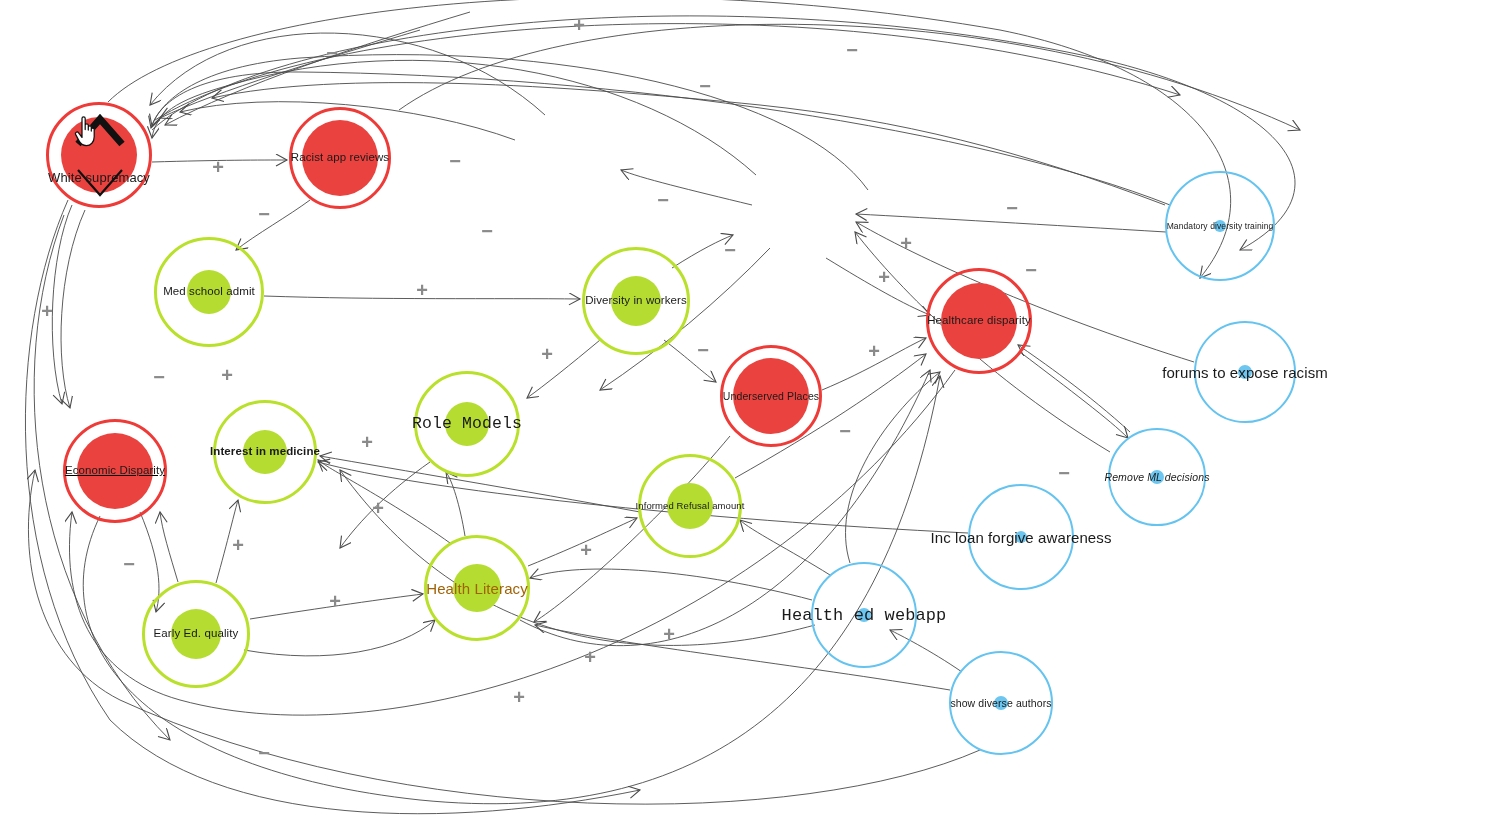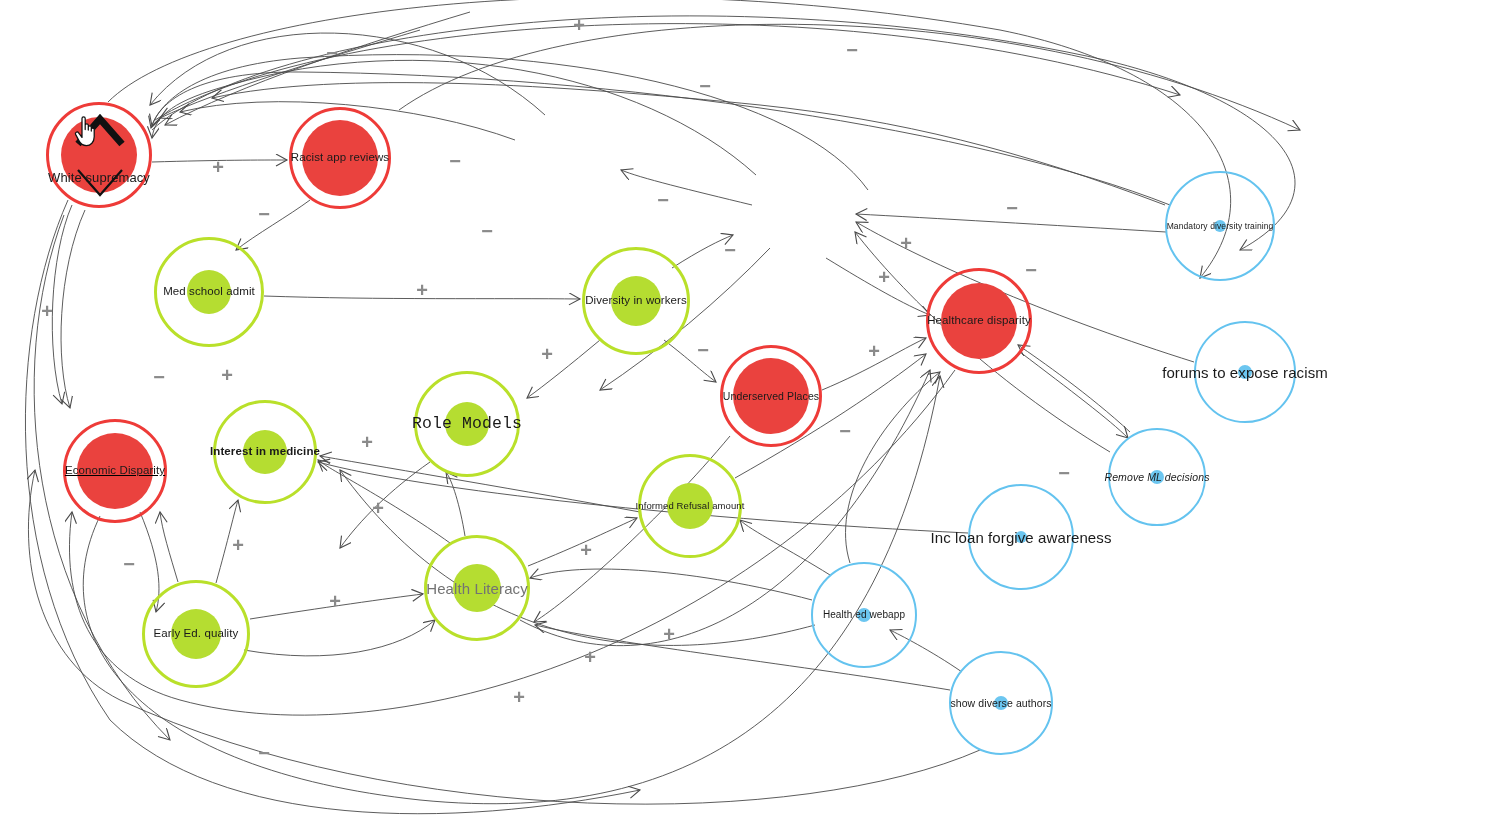--- a/index.html
+++ b/index.html
@@ -231,25 +231,25 @@
       <div class="node" style="left: 638px; top: 454px; width: 104px; height: 104px; border: 3px solid rgb(185, 224, 42);">
         <div class="core" style="width: 46px; height: 46px; background: rgb(181, 221, 49);"></div>
         <div class="label" style="font-size: 9.5px; color: rgb(26, 26, 26);">Informed Refusal amount</div>
       </div>
       <div class="node" style="left: 968px; top: 484px; width: 106px; height: 106px; border: 2.6px solid rgb(100, 195, 239);">
         <div class="core" style="width: 12px; height: 12px; background: rgb(108, 198, 240);"></div>
         <div class="label" style="font-size: 15px; color: rgb(26, 26, 26);">Inc loan forgive awareness</div>
       </div>
       <div class="node" style="left: 424px; top: 535px; width: 106px; height: 106px; border: 3px solid rgb(185, 224, 42);">
         <div class="core" style="width: 48px; height: 48px; background: rgb(181, 221, 49);"></div>
-        <div class="label" style="font-size: 15px; color: #737373;">Health Literacy</div>
+        <div class="label" style="font-size: 15px; color: #a16207;">Health Literacy</div>
       </div>
       <div class="node" style="left: 811px; top: 562px; width: 106px; height: 106px; border: 2.6px solid rgb(100, 195, 239);">
         <div class="core" style="width: 14px; height: 14px; background: rgb(108, 198, 240);"></div>
-        <div class="label" style="font-size: 10px; color: rgb(26, 26, 26);">Health ed webapp</div>
+        <div class="label" style="font-size: 17px; color: rgb(26, 26, 26); font-family: Liberation Mono, monospace;">Health ed webapp</div>
       </div>
       <div class="node" style="left: 142px; top: 580px; width: 108px; height: 108px; border: 3px solid rgb(185, 224, 42);">
         <div class="core" style="width: 50px; height: 50px; background: rgb(181, 221, 49);"></div>
         <div class="label" style="font-size: 11.5px; color: rgb(26, 26, 26);">Early Ed. quality</div>
       </div>
       <div class="node" style="left: 949px; top: 651px; width: 104px; height: 104px; border: 2.6px solid rgb(100, 195, 239);">
         <div class="core" style="width: 14px; height: 14px; background: rgb(108, 198, 240);"></div>
         <div class="label" style="font-size: 10.5px; color: rgb(26, 26, 26);">show diverse authors</div>
       </div>
     </div>

